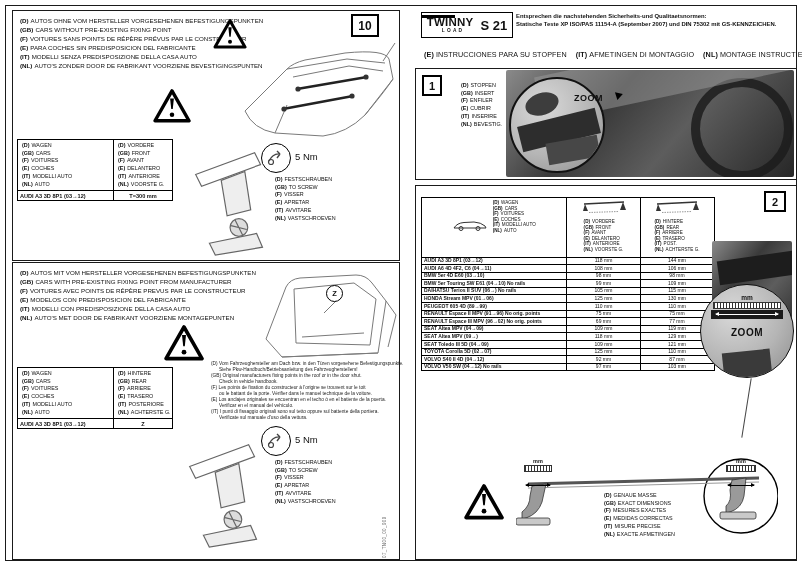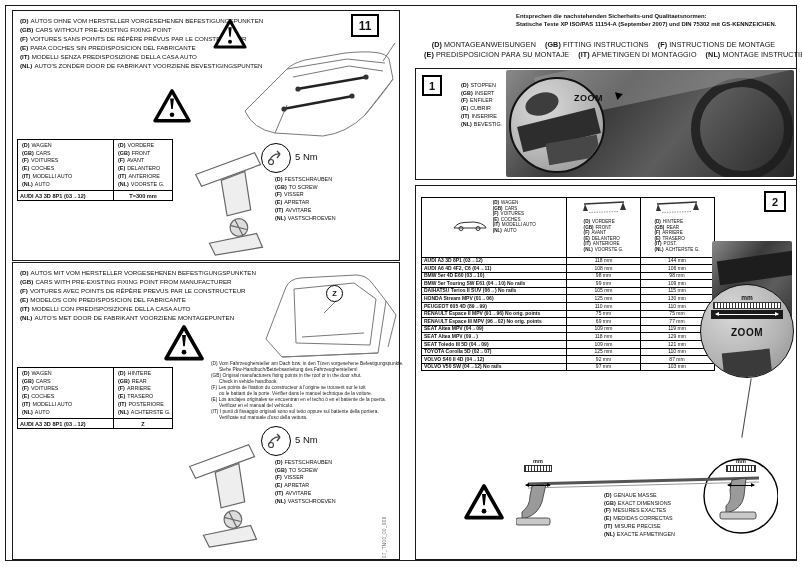--- a/index.html
+++ b/index.html
@@ -82,21 +82,21 @@
         <div class="line"><b>(F)</b><span>VOITURES SANS POINTS DE RÉPÈRE PRÉVUS PAR LE CONSTRUCTEUR</span></div>
         <div class="line"><b>(E)</b><span>PARA COCHES SIN PREDISPOSICION DEL FABRICANTE</span></div>
         <div class="line"><b>(IT)</b><span>MODELLI SENZA PREDISPOSIZIONE DELLA CASA AUTO</span></div>
         <div class="line"><b>(NL)</b><span>AUTO'S ZONDER DOOR DE FABRIKANT VOORZIENE BEVESTIGINGSPUNTEN</span></div>
       </div>
     <svg class="abs" style="left:200px;top:8px" width="34" height="30" viewBox="0 0 100 90">
       <path d="M50,5 95,84 5,84 Z" fill="#fff" stroke="#000" stroke-width="9" stroke-linejoin="round"></path>
       <path d="M45,25 h10 l-3,28 h-4 Z" fill="#000"></path>
         <circle cx="50" cy="68" r="6" fill="#000"></circle>
     </svg>
-    <div class="numbox" style="left:338px;top:3px;width:24px;height:19px">11</div>
+    <div class="numbox" style="left:338px;top:3px;width:24px;height:19px">10</div>
     <svg class="abs" style="left:222px;top:28px" width="162" height="104" viewBox="0 0 162 104">
       <g fill="none" stroke="#7a7a7a" stroke-width="1">
         <path d="M10,72 L52,30 Q58,24 70,21 L110,14 Q150,10 154,20 L158,40 Q150,52 130,76 Q112,94 88,97 L40,94 Q18,90 10,72 Z"></path>
         <path d="M52,30 L112,20 L150,24"></path>
           <path d="M58,38 L114,27 L148,32"></path>
         <path d="M130,76 L158,40"></path>
           <path d="M40,94 L52,66"></path>
           <path d="M148,22 L160,4"></path>
       </g>
       <g stroke="#222" stroke-width="2.4">
@@ -251,26 +251,32 @@
         <div class="line"><b>(GB)</b><span>TO SCREW</span></div>
         <div class="line"><b>(F)</b><span>VISSER</span></div>
         <div class="line"><b>(E)</b><span>APRETAR</span></div>
         <div class="line"><b>(IT)</b><span>AVVITARE</span></div>
         <div class="line"><b>(NL)</b><span>VASTSCHROEVEN</span></div>
       </div>
   </div>
 
   <div class="doc-code" style="left:382px;top:496px;height:62px">07_TN00_00_909</div>
 
+  <div class="logo-box" style="left:421px;top:12px;width:90px;height:24px">
+    <div class="brand">
+      <div class="brand-top">TWINNY</div>
+      <div class="brand-bottom">LOAD</div>
+    </div>
+    <div class="model">S 21</div>
+  </div>
   <div class="abs norms" style="left:516px;top:12px;width:279px">
     <div>Entsprechen die nachstehenden Sicherheits-und Qualitaetsnormen:</div>
     <div>Statische Teste XP ISO/PAS 11154-A (September 2007) und DIN 75302 mit GS-KENNZEICHEN.</div>
   </div>
-  <div class="abs fitline" style="left:424px;top:40px;width:368px"><span class="seg"><b>(D)</b><span>MONTAGEANWEISUNGEN</span></span><span class="seg"><b>(GB)</b><span>FITTING INSTRUCTIONS</span></span><span class="seg"><b>(F)</b><span>INSTRUCTIONS DE MONTAGE</span></span></div>
-  <div class="abs fitline" style="left:424px;top:50px;width:368px"><span class="seg"><b>(E)</b><span>PREDISPOSICION PARA SU MONTAJE</span></span><span class="seg"><b>(IT)</b><span>AFMETINGEN DI MONTAGGIO</span></span><span class="seg"><b>(NL)</b><span>MONTAGE INSTRUCTIES.</span></span></div>
+  <div class="abs fitline" style="left:424px;top:50px;width:368px"><span class="seg"><b>(E)</b><span>INSTRUCCIONES PARA SU STOPFEN</span></span><span class="seg"><b>(IT)</b><span>AFMETINGEN DI MONTAGGIO</span></span><span class="seg"><b>(NL)</b><span>MONTAGE INSTRUCTIES.</span></span></div>
 
   <div class="panel" style="left:415px;top:68px;width:380px;height:110px">
     <div class="numbox" style="left:6px;top:6px;width:16px;height:17px;font-size:11px">1</div>
     <div class="abs leg" style="left:45px;top:13px">
         <div class="line"><b>(D)</b><span>STOPFEN</span></div>
         <div class="line"><b>(GB)</b><span>INSERT</span></div>
         <div class="line"><b>(F)</b><span>ENFILER</span></div>
         <div class="line"><b>(E)</b><span>CUBRIR</span></div>
         <div class="line"><b>(IT)</b><span>INSERIRE</span></div>
         <div class="line"><b>(NL)</b><span>BEVESTIG.</span></div>

